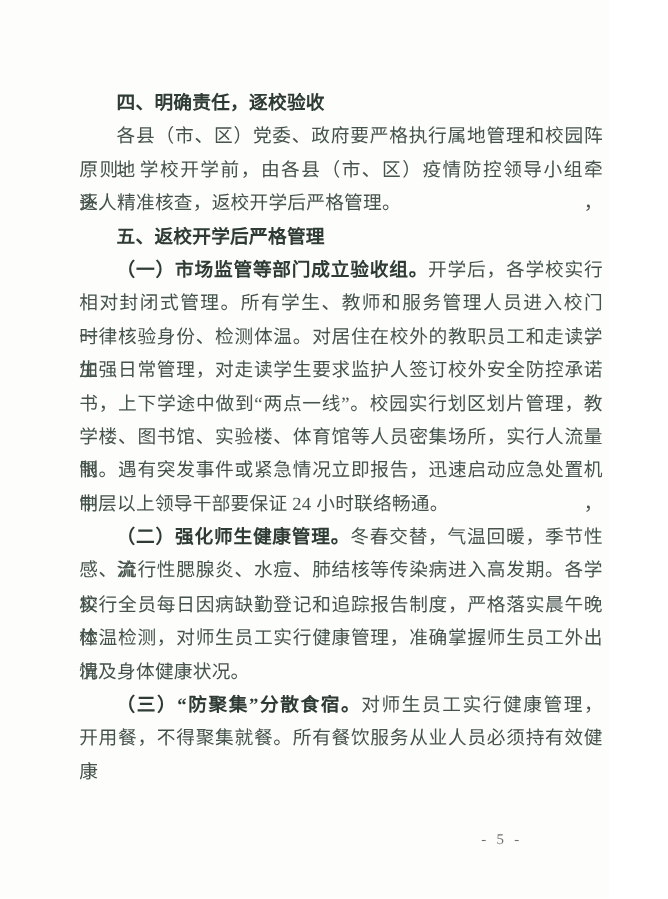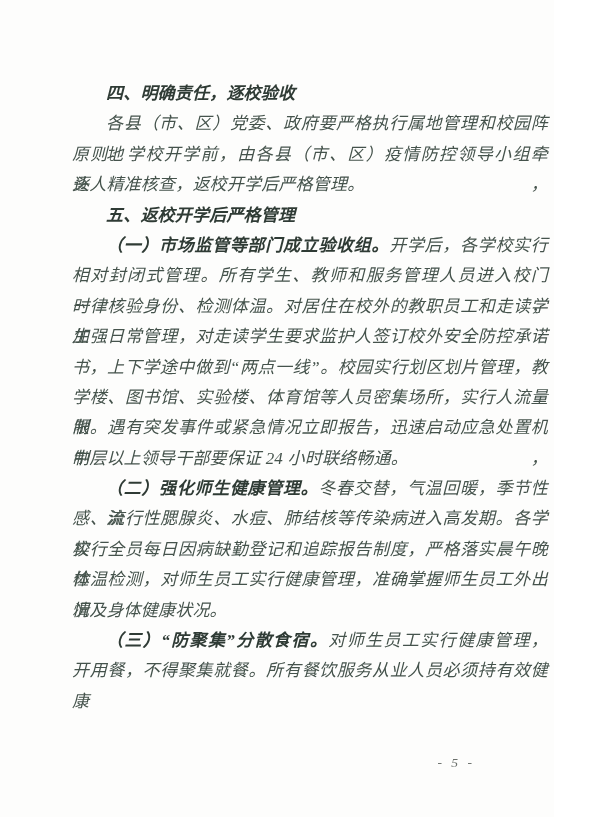--- a/index.html
+++ b/index.html
@@ -7,21 +7,20 @@
     padding: 0;
     background: #ffffff;
   }
   .page {
     position: relative;
     width: 554px;
     height: 817px;
     background: #fdfdfc;
     overflow: hidden;
     font-family: "Liberation Serif", "DejaVu Serif", serif;
-    font-style: italic;
   }
   .doc-body {
     position: absolute;
     left: 72px;
     top: 79px;
     width: 476px;
   }
   .line {
     height: 30.4px;
     line-height: 30.4px;

